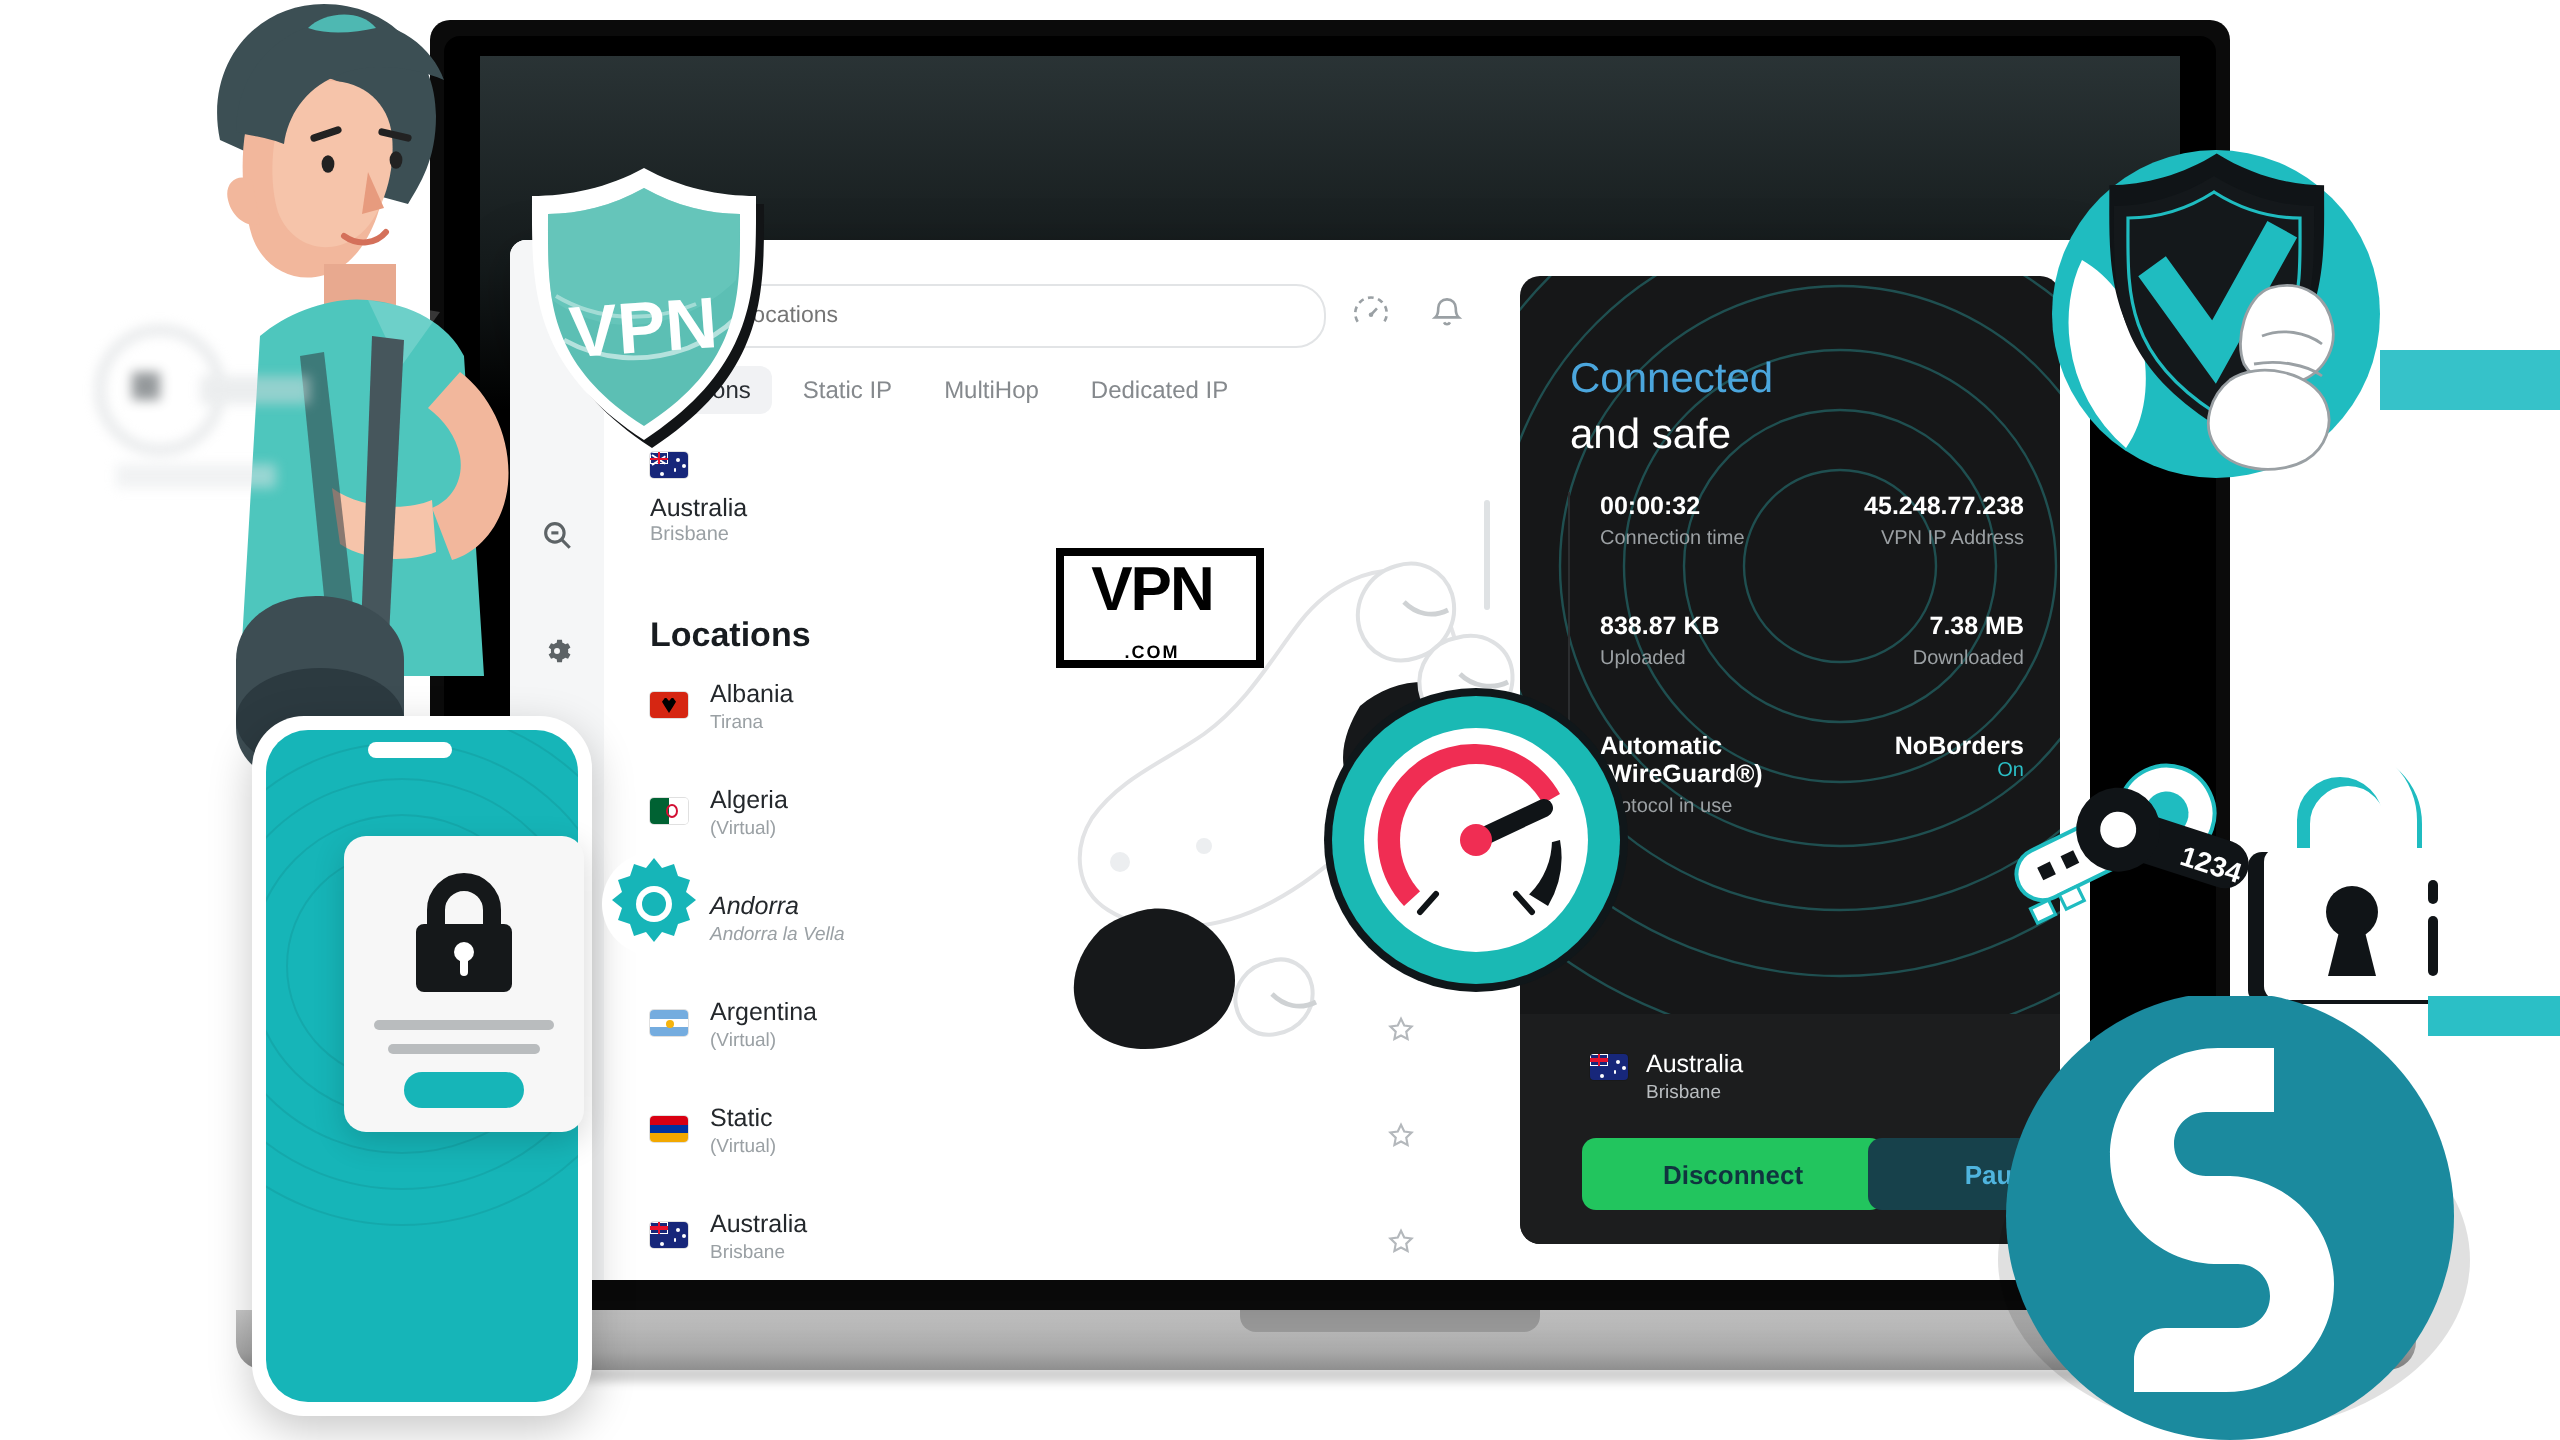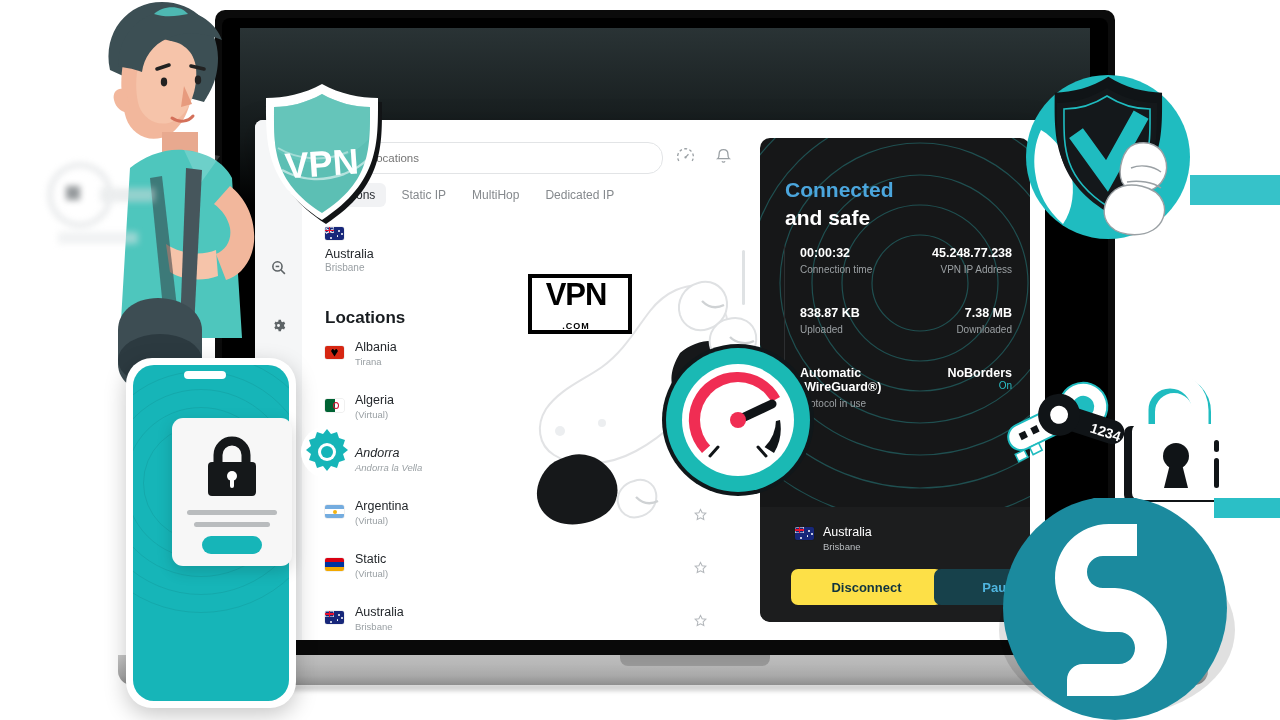--- a/index.html
+++ b/index.html
@@ -61,38 +61,38 @@
   .loc-star{position:absolute;left:391px;top:16px;width:15px;height:15px;color:#b4b8bc;}
   .loc-star svg{width:15px;height:15px;}
 
   .scrollbar{position:absolute;left:487px;top:130px;width:3px;height:55px;
       background:#dfe2e4;border-radius:2px;}
 
   
   .panel{position:absolute;left:505px;top:18px;width:270px;height:484px;
       background:#161718;border-radius:10px;overflow:hidden;}
   .rings{position:absolute;left:-50px;top:-40px;width:420px;height:420px;}
-  .panel-title{position:absolute;left:25px;top:38px;font-size:21px;font-weight:bold;line-height:1.32;}
+  .panel-title{position:absolute;left:25px;top:38px;font-size:21px;font-weight:normal;line-height:1.32;}
   .ct-connected{color:#4BA6DD;}
   .ct-safe{color:#ffffff;}
   .divider{position:absolute;left:24px;top:108px;width:1px;height:200px;background:#2c2e30;}
   .stat{position:absolute;}
   .stat .v{font-size:12.5px;font-weight:bold;color:#ffffff;white-space:nowrap;}
   .stat .l{font-size:10px;color:#9ba0a3;margin-top:4px;white-space:nowrap;}
   .stat.right{text-align:right;}
   .stat .v.on{color:#2BBFC6;font-size:10px;font-weight:normal;}
 
   .panel-footer{position:absolute;left:0;bottom:0;width:270px;height:115px;
       background:#1c1d1e;border-radius:0 0 10px 10px;}
   .pf-name{position:absolute;left:63px;top:18px;font-size:12.5px;color:#fff;}
   .pf-city{position:absolute;left:63px;top:34px;font-size:9.5px;color:#b9bdc0;}
   .pf-flag{position:absolute;left:35px;top:20px;}
   .btn{position:absolute;top:62px;height:36px;border-radius:7px;display:flex;
       align-items:center;justify-content:center;font-size:13px;font-weight:bold;}
-  .btn-disconnect{left:31px;width:151px;background:#fde047;color:#10343f;}
+  .btn-disconnect{left:31px;width:151px;background:#22c55e;color:#10343f;}
   .btn-pause{left:174px;width:135px;background:#17414b;color:#4FB4DE;}
 
   
   .phone{position:absolute;left:126px;top:358px;width:170px;height:350px;
       background:#fff;border-radius:26px;box-shadow:0 7px 22px rgba(0,0,0,.22);}
   .phone-screen{position:absolute;left:7px;top:7px;width:156px;height:336px;
       background:#16B5B8;border-radius:21px;overflow:hidden;}
   .phone-ring{position:absolute;border:1.5px solid rgba(0,0,0,.07);border-radius:50%;}
   .phone-speaker{position:absolute;left:58px;top:13px;width:42px;height:8px;
       background:#fff;border-radius:5px;}

